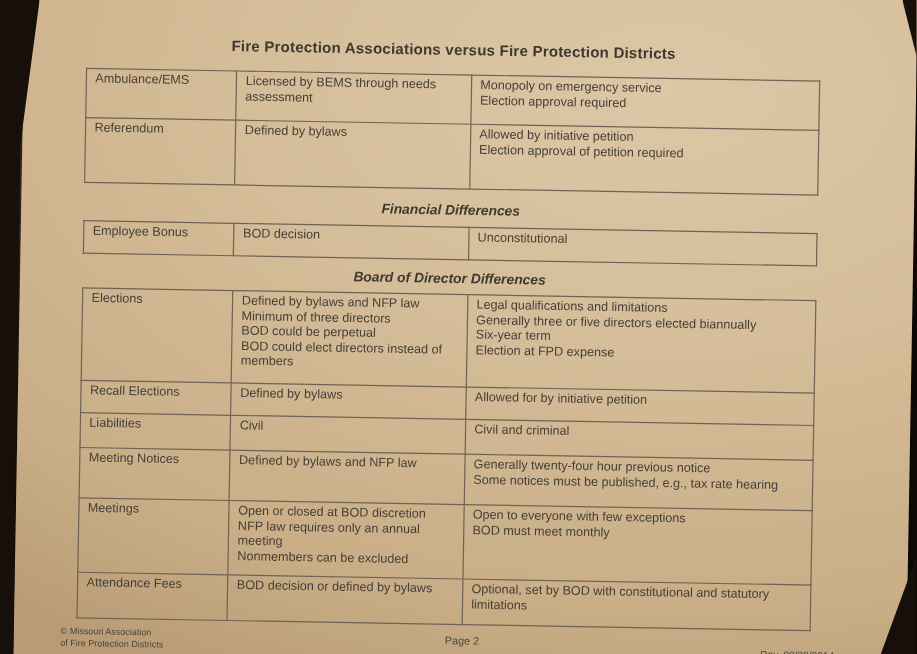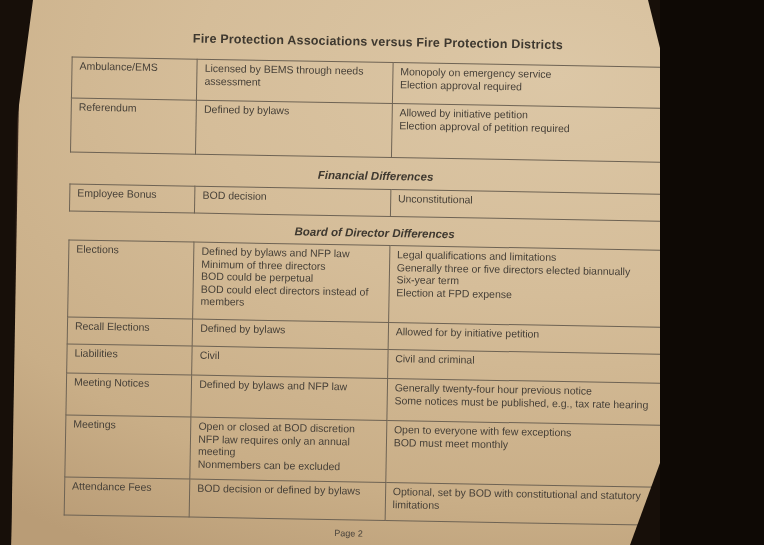--- a/index.html
+++ b/index.html
@@ -2,21 +2,21 @@
 <html><head>
 <meta charset="utf-8">
 <style>
   html,body{margin:0;padding:0;}
   body{
     width:764px;height:545px;overflow:hidden;
     font-family:"Liberation Sans", sans-serif;
     background:#0e0905;
   }
   .scene{
-    position:relative;width:660px;height:545px;overflow:hidden;
+    position:relative;width:764px;height:545px;overflow:hidden;
     background:radial-gradient(60% 55% at 2% 28%, #4a3326 0%, #2a1b12 40%, #170f09 75%, #120b06 100%);
   }
   
   .paper{
     position:absolute;left:16px;top:-20px;width:744px;height:580px;
     transform:rotate(1deg);
     background:radial-gradient(120% 95% at 72% 16%, #dcc7a6 0%, #d5bd99 40%, #c9ae87 78%, #b99c76 100%);
     box-shadow:0 0 18px rgba(0,0,0,0.55);
   }
   
@@ -166,20 +166,24 @@
             </tr>
             <tr>
               <td>Attendance Fees</td>
               <td>BOD decision or defined by bylaws</td>
               <td>Optional, set by BOD with constitutional and statutory limitations</td>
             </tr>
           </tbody>
       </table>
 
       <div class="footer">
+        <div class="f-left">
+          <div>© Missouri Association</div>
+          <div>of Fire Protection Districts</div>
+        </div>
         <div class="f-center">Page 2</div>
         <div class="f-right">
           <div>Rev. 08/28/2014</div>
 
         </div>
       </div>
 
     </div>
   </div>
 

